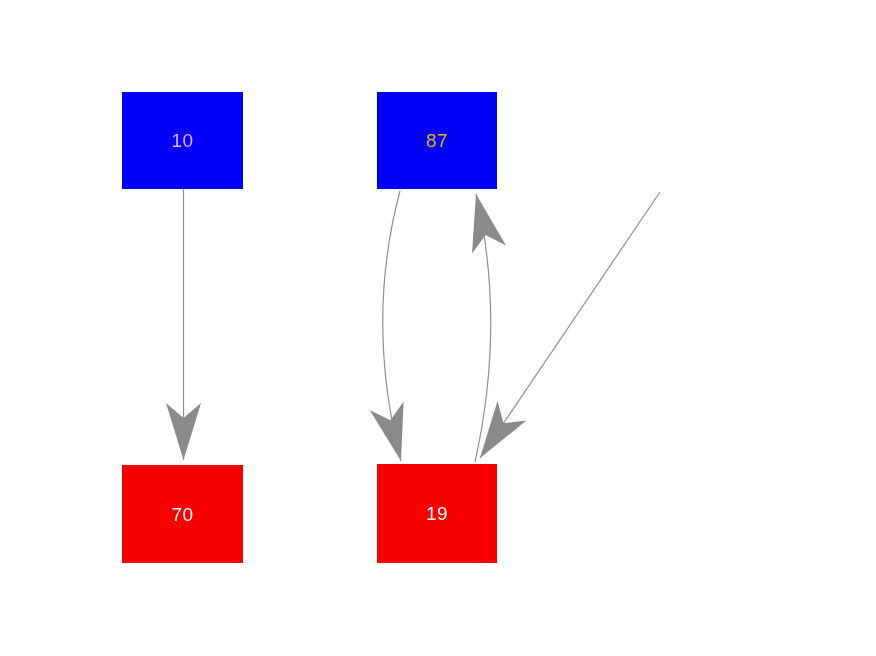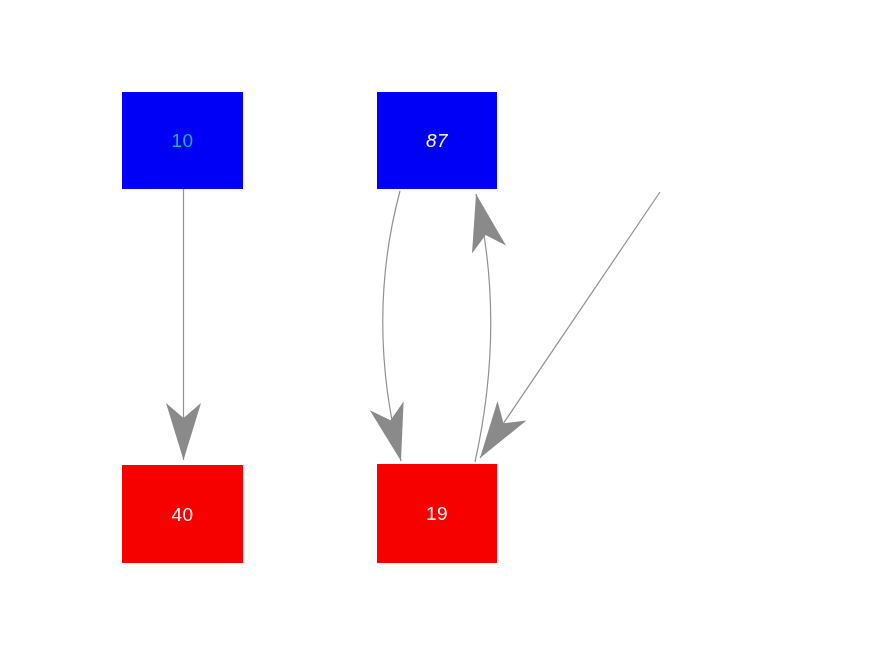--- a/index.html
+++ b/index.html
@@ -34,25 +34,25 @@
       <path d="M183.5,189 L183.5,460" fill="none" stroke="#919191" stroke-width="1.2"></path>
       <polygon points="183.5,460 166,403 183.5,418 201,403" fill="#8a8a8a"></polygon>
       <path d="M400,191 Q365,322 401,461" fill="none" stroke="#919191" stroke-width="1.2"></path>
       <polygon points="401,461 369.8,410.2 390.5,420.3 403.6,401.4" fill="#8a8a8a"></polygon>
       <path d="M475,462 Q506,322 476,194" fill="none" stroke="#919191" stroke-width="1.2"></path>
       <polygon points="476,194 506,245.5 485.6,234.9 472,253.5" fill="#8a8a8a"></polygon>
       <path d="M660,192 L480,458" fill="none" stroke="#919191" stroke-width="1.2"></path>
       <polygon points="480,458 497.5,401 503.5,423.2 526.4,420.6" fill="#8a8a8a"></polygon>
     </svg>
 
-  <div class="node" style="left: 122px; top: 92px; width: 121px; height: 97px; background: rgb(0, 0, 247); color: #14b8a6;">
+  <div class="node" style="left: 122px; top: 92px; width: 121px; height: 97px; background: rgb(0, 0, 247); color: #f0abfc;">
     <span class="node-label">10</span>
   </div>
-  <div class="node" style="left: 377px; top: 92px; width: 120px; height: 97px; background: rgb(0, 0, 247); color: #fef9c3; font-style: italic;">
+  <div class="node" style="left: 377px; top: 92px; width: 120px; height: 97px; background: rgb(0, 0, 247); color: #eab308;">
     <span class="node-label">87</span>
   </div>
   <div class="node" style="left: 122px; top: 465px; width: 121px; height: 98px; background: rgb(247, 0, 0); color: rgb(255, 255, 255);">
-    <span class="node-label">40</span>
+    <span class="node-label">70</span>
   </div>
   <div class="node" style="left: 377px; top: 464px; width: 120px; height: 99px; background: rgb(247, 0, 0); color: rgb(255, 255, 255);">
     <span class="node-label">19</span>
   </div>
 </div>
 
 </body></html>

